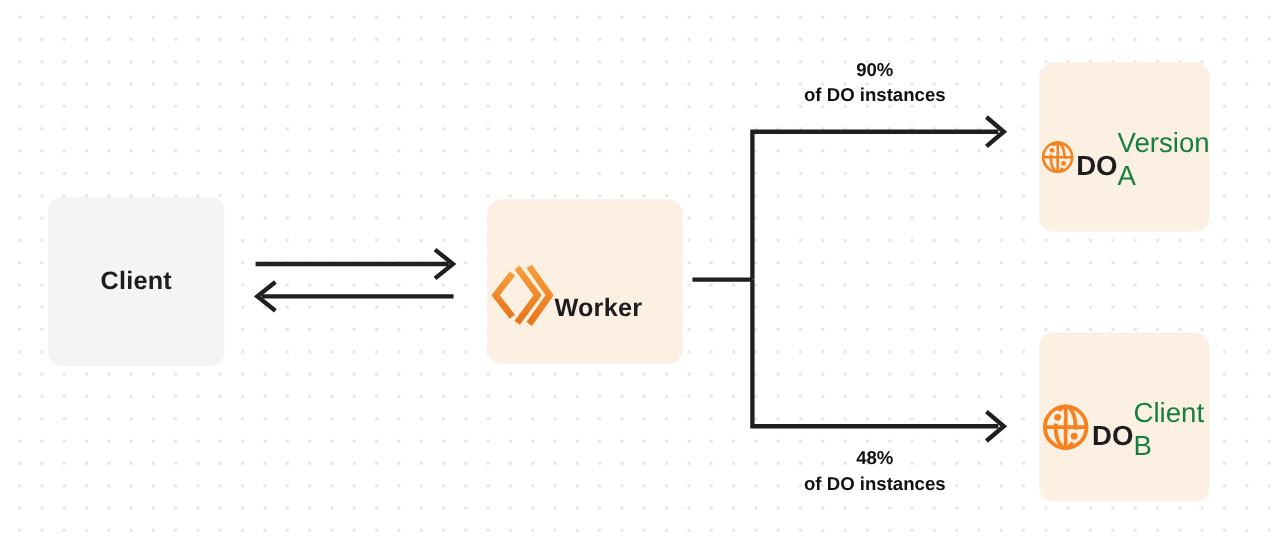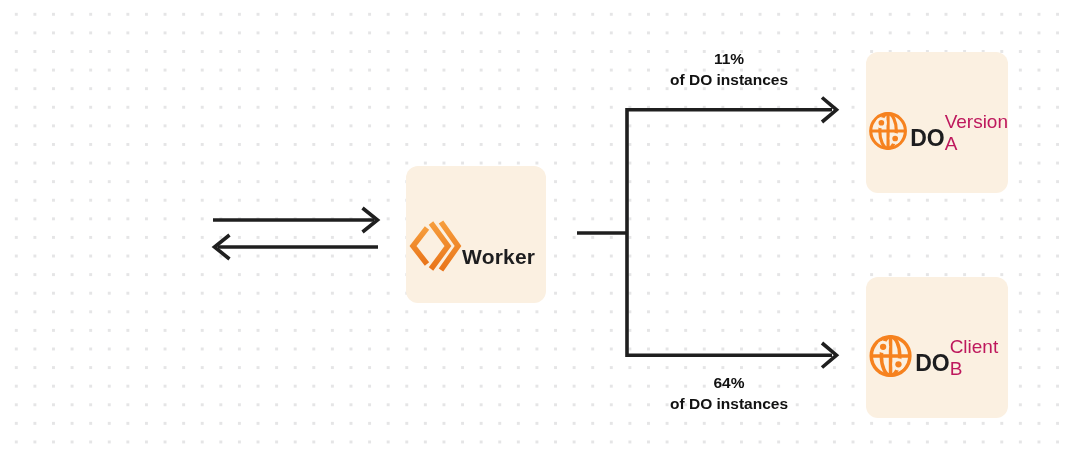--- a/index.html
+++ b/index.html
@@ -49,42 +49,42 @@
     font-size:21px;
     font-weight:700;
     letter-spacing:.2px;
     color:#1d1d1f;
   }
   #client-node{
     left:40px;top:164px;width:147px;height:141px;
     justify-content:center;
   }
   #worker-node{
-    left:406px;top:166px;width:140px;height:137px;
+    left:406px;top:166px;width:163px;height:137px;
     padding-top:22px;
   }
   #worker-node .node-label{margin-top:23px;}
   .node.do{
     width:142px;height:141px;left:866px;
     padding-top:17px;
   }
   #do-a-node{top:52px;}
   #do-b-node{top:277px;}
   .do-title{
     margin-top:15px;
     font-size:23px;
     font-weight:700;
     line-height:1.1;
     color:#1d1d1f;
   }
   .do-subtitle{
     margin-top:3px;
-    font-size:19px;
+    font-size:23px;
     font-weight:400;
-    color:#be185d;
+    color:#15803d;
   }
   .traffic-label{
     position:absolute;
     width:226px;
     text-align:center;
     font-size:15.5px;
     font-weight:700;
     line-height:21px;
     color:#111;
   }
@@ -108,20 +108,23 @@
     </g>
     <g>
       <path d="M577 233 H627"></path>
       <path d="M627 233 V109.8 H832"></path>
       <path d="M627 233 V355.2 H832"></path>
       <path d="M822 97.5 L836.5 109.8 L822 122"></path>
       <path d="M822 343 L836.5 355.2 L822 367.5"></path>
     </g>
   </svg>
 
+  <div class="node gray" id="client-node">
+    <span class="node-label">Client</span>
+  </div>
 
   <div class="node cream" id="worker-node">
     <svg class="icon" width="56" height="56" viewBox="0 0 56 56" aria-hidden="true">
       <defs>
         <linearGradient id="wgrad" x1="0" y1="0" x2="0" y2="1">
           <stop offset="0" stop-color="#f69d3c"></stop>
           <stop offset="1" stop-color="#e9751a"></stop>
         </linearGradient>
       </defs>
       <g fill="none" stroke="url(#wgrad)" stroke-width="5.5" stroke-linejoin="miter" stroke-linecap="butt">
@@ -165,21 +168,21 @@
         <circle cx="37" cy="37.5" r="7" fill="var(--node-cream,#fbf0e1)"></circle>
         <circle cx="19.5" cy="17.5" r="3.6" fill="var(--accent-orange,#f6821f)"></circle>
         <circle cx="37" cy="37.5" r="3.6" fill="var(--accent-orange,#f6821f)"></circle>
       </g>
     </svg>
     <span class="do-title">DO</span>
     <span class="do-subtitle">Client B</span>
   </div>
 
   <div class="traffic-label" id="traffic-label-top">
-    <div>11%</div>
+    <div>90%</div>
     <div>of DO instances</div>
   </div>
   <div class="traffic-label" id="traffic-label-bottom">
-    <div>64%</div>
+    <div>48%</div>
     <div>of DO instances</div>
   </div>
 
 </div>
 
 </body></html>

